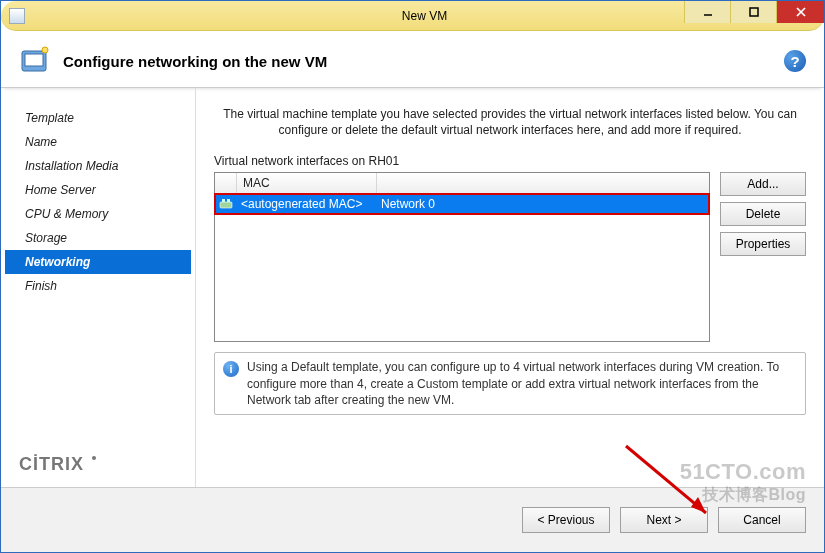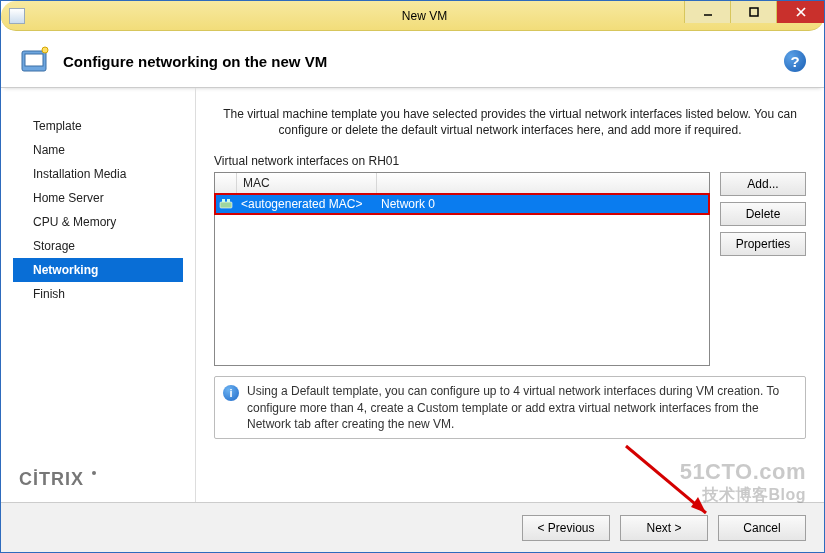--- a/index.html
+++ b/index.html
@@ -58,21 +58,21 @@
   }
   
   .body {
     flex: 1; display: flex; min-height: 0;
   }
   .sidebar {
     width: 195px; padding: 14px 0 0 0;
     border-right: 1px solid #ddd;
     position: relative;
   }
-  .steps { list-style: none; margin: 12px; padding: 0; }
+  .steps { list-style: none; margin: 4px; padding: 0; font-style: italic; }
   .steps li {
     font-size: 12px; color: #222;
     padding: 5px 10px 5px 20px;
     cursor: default;
   }
   .steps li.active {
     background: #096ed6; color: #fff; font-weight: bold;
   }
   .citrix {
     position: absolute; left: 18px; bottom: 12px;
@@ -84,21 +84,21 @@
   .main {
     flex: 1; padding: 18px 18px 0 18px;
     display: flex; flex-direction: column; font-size: 12px; color: #222;
     min-width: 0;
   }
   .desc { margin-bottom: 16px; line-height: 1.35; text-align: center; }
   .list-label { margin-bottom: 4px; }
   .table-area { display: flex; gap: 10px; }
   .table-wrap {
     flex: 1; border: 1px solid #888;
-    height: 194px; background: #fff;
+    height: 170px; background: #fff;
     display: flex; flex-direction: column;
   }
   .thead {
     display: flex; background: linear-gradient(#fff,#eee);
     border-bottom: 1px solid #c7c7c7;
     font-size: 12px;
   }
   .thead .th {
     padding: 3px 6px;
     border-right: 1px solid #d7d7d7;
@@ -131,21 +131,21 @@
   .info-icon {
     width: 16px; height: 16px; flex: 0 0 16px;
     border-radius: 50%;
     background: radial-gradient(circle at 35% 30%, #6db3f2, #1e69c8);
     color: #fff; font-weight: bold; font-size: 11px;
     display: flex; align-items: center; justify-content: center;
     margin-top: 2px;
   }
   
   .footer {
-    height: 50px; border-top: 1px solid #ccc;
+    height: 65px; border-top: 1px solid #ccc;
     background: #f1f1f1;
     display: flex; align-items: center; justify-content: flex-end;
     padding: 0 18px; gap: 10px;
   }
   .navbtn {
     height: 26px; min-width: 88px; font-size: 12px;
     background: linear-gradient(#fafafa,#e6e6e6);
     border: 1px solid #9f9f9f; cursor: default;
     padding: 0 10px;
   }

